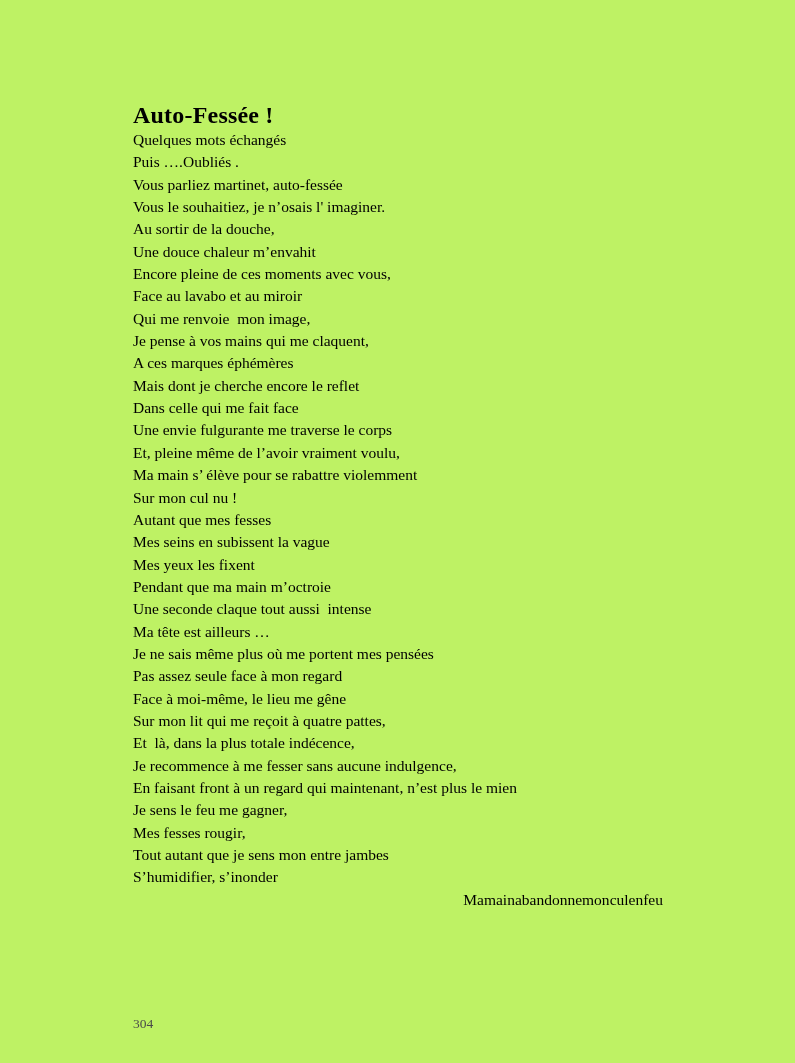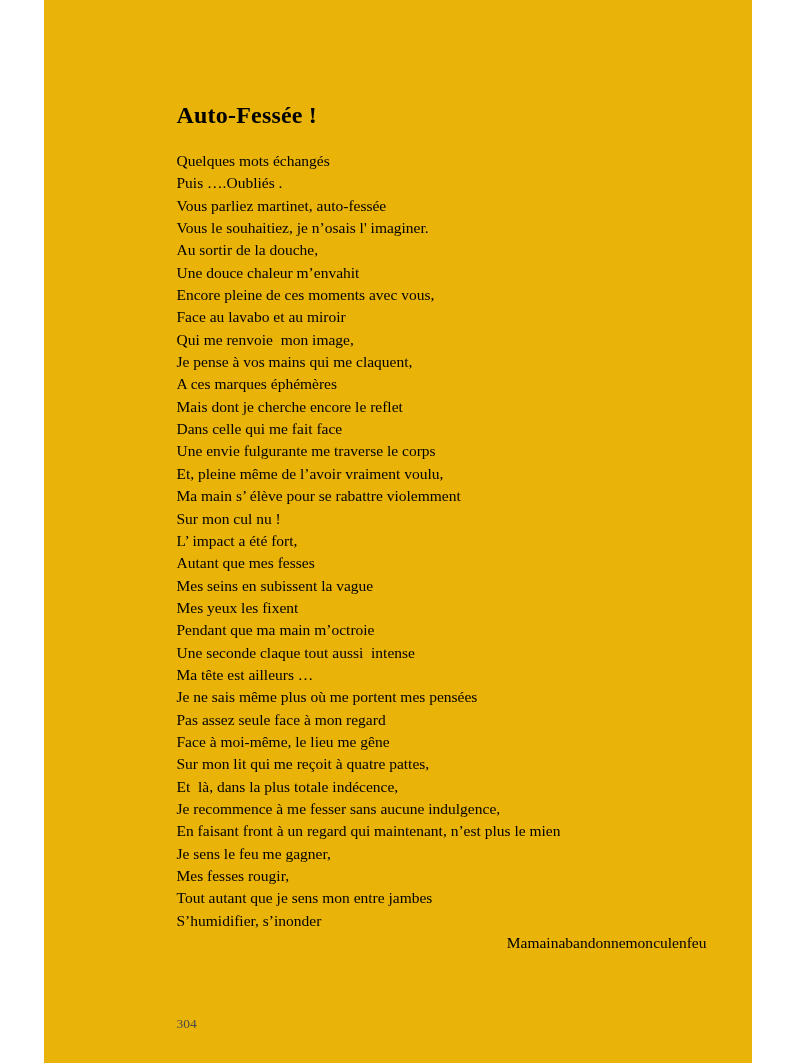--- a/index.html
+++ b/index.html
@@ -3,43 +3,42 @@
 <meta charset="utf-8">
 <title>Page</title>
 <style>
   html, body {
     margin: 0;
     padding: 0;
     background: #ffffff;
   }
   .page {
     position: relative;
-    width: 708px;
+    width: 795px;
     height: 1063px;
     margin: 0 auto;
-    background: #eab308;
+    background: #bef264;
     font-family: "Liberation Serif", "DejaVu Serif", serif;
     color: #000000;
     overflow: hidden;
   }
   .content {
     position: absolute;
     left: 133px;
     top: 101px;
     width: 530px;
   }
   .title {
     margin: 0;
     font-size: 24px;
     font-weight: bold;
     line-height: 28px;
     letter-spacing: 0.2px;
   }
   .poem {
-    margin-top: 21px;
   }
   .poem-line {
     font-size: 15.5px;
     line-height: 22.35px;
     white-space: pre-wrap;
   }
   .poem-line-justified {
     display: flex;
     justify-content: flex-end;
     font-size: 15.5px;
@@ -71,21 +70,20 @@
       <div class="poem-line">Face au lavabo et au miroir</div>
       <div class="poem-line">Qui me renvoie  mon image,</div>
       <div class="poem-line">Je pense à vos mains qui me claquent,</div>
       <div class="poem-line">A ces marques éphémères</div>
       <div class="poem-line">Mais dont je cherche encore le reflet</div>
       <div class="poem-line">Dans celle qui me fait face</div>
       <div class="poem-line">Une envie fulgurante me traverse le corps</div>
       <div class="poem-line">Et, pleine même de l’avoir vraiment voulu,</div>
       <div class="poem-line">Ma main s’ élève pour se rabattre violemment</div>
       <div class="poem-line">Sur mon cul nu !</div>
-      <div class="poem-line">L’ impact a été fort,</div>
       <div class="poem-line">Autant que mes fesses</div>
       <div class="poem-line">Mes seins en subissent la vague</div>
       <div class="poem-line">Mes yeux les fixent</div>
       <div class="poem-line">Pendant que ma main m’octroie</div>
       <div class="poem-line">Une seconde claque tout aussi  intense</div>
       <div class="poem-line">Ma tête est ailleurs …</div>
       <div class="poem-line">Je ne sais même plus où me portent mes pensées</div>
       <div class="poem-line">Pas assez seule face à mon regard</div>
       <div class="poem-line">Face à moi-même, le lieu me gêne</div>
       <div class="poem-line">Sur mon lit qui me reçoit à quatre pattes,</div>

